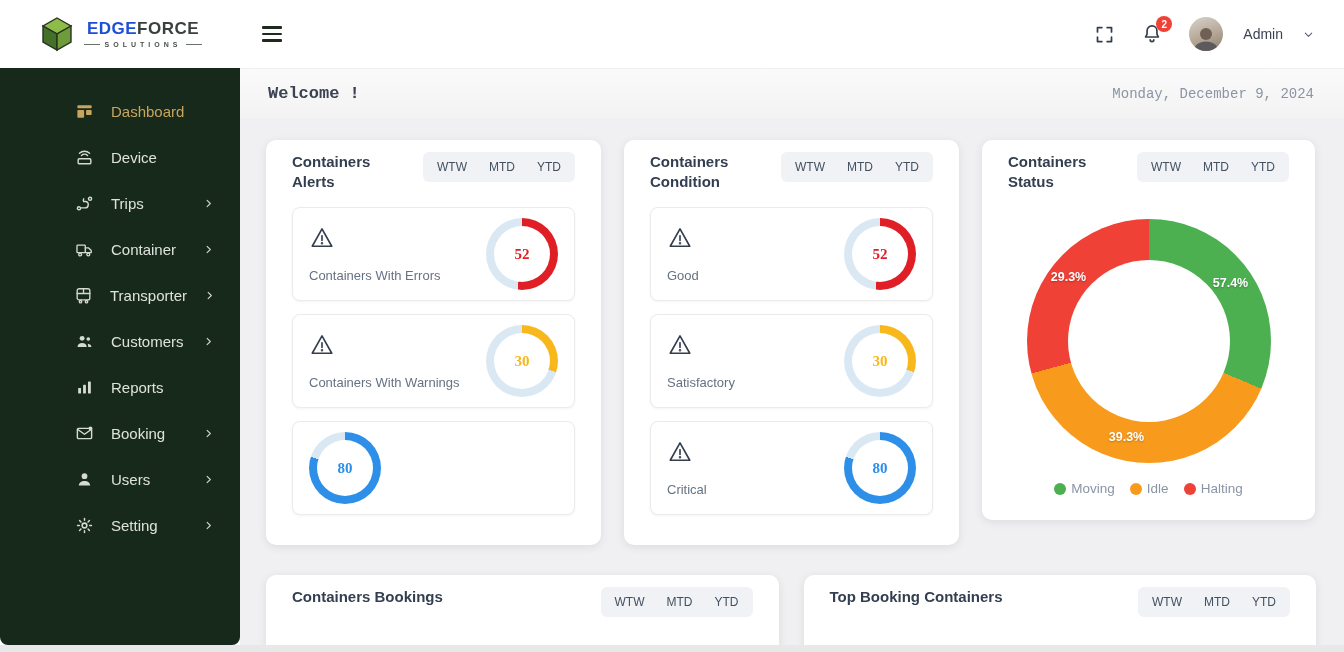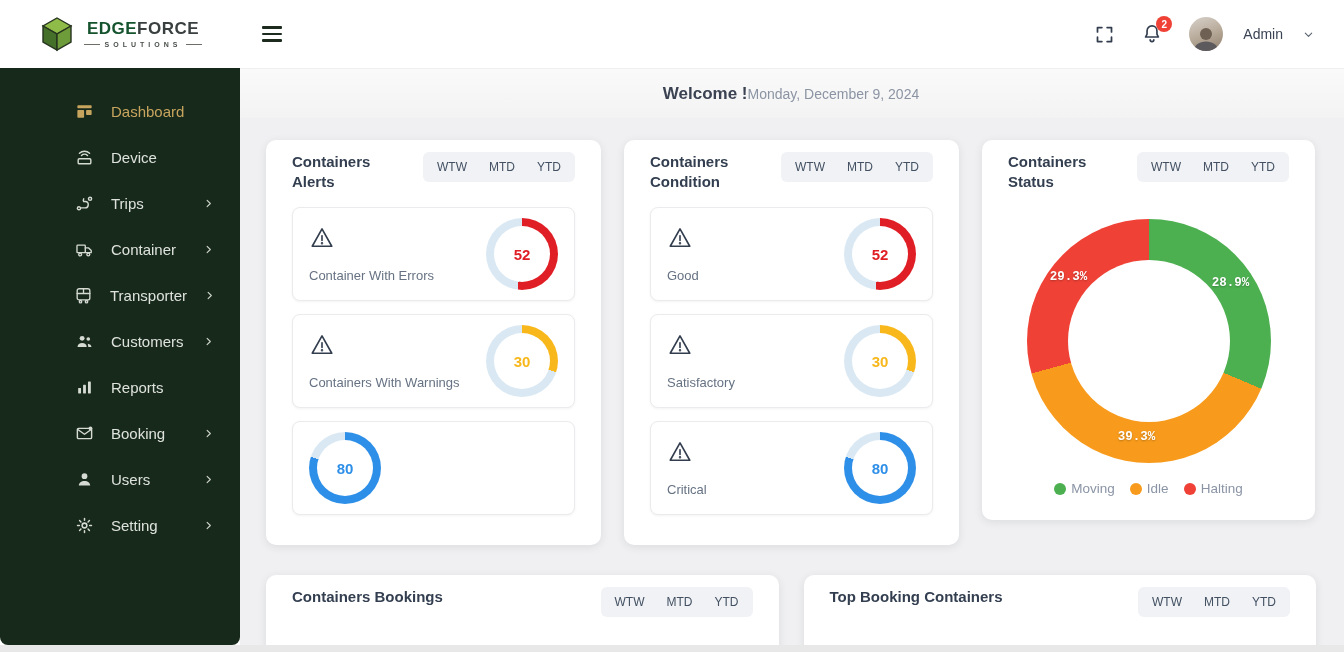--- a/index.html
+++ b/index.html
@@ -5,21 +5,21 @@
   * { margin:0; padding:0; box-sizing:border-box; }
   html,body { width:1344px; height:652px; overflow:hidden; }
   body { font-family:"Liberation Sans", sans-serif; background:#fff; position:relative; }
 
   
   .sidebar { position:absolute; left:0; top:0; width:240px; height:645px; z-index:5; }
   .logo-area { height:68px; background:#fff; display:flex; align-items:center; justify-content:center; gap:8px; }
   .logo-cube { flex:0 0 auto; display:flex; }
   .logo-text { display:flex; flex-direction:column; align-items:center; }
   .logo-word { font-size:17px; font-weight:900; letter-spacing:.5px; line-height:1; }
-  .logo-word .w1 { color:#14532d; }
+  .logo-word .w1 { color:#1d4ed8; }
   .logo-word .w2 { color:#3a4040; }
   .logo-tagline { display:flex; align-items:center; gap:5px; margin-top:4px; }
   .logo-tagline .dash { width:16px; height:0; border-top:1.5px solid #6b6f68; }
   .logo-tagline .tag { font-size:7px; letter-spacing:4px; color:#4a4f4a; font-weight:700; }
   .nav { background:#17291b; height:577px; border-radius:0 0 8px 8px; padding-top:20px; }
   .nav-item { display:flex; align-items:center; gap:17px; padding:13px 26px 13px 30px; color:#dee2dc; font-size:15px; cursor:pointer;margin-left:44px; }
   .nav-icon { width:20px; height:20px; display:flex; align-items:center; justify-content:center; color:#d5dad2; }
   .nav-label { line-height:1; }
   .chev { margin-left:auto; display:flex; color:#cfd5cc; }
   .nav-item.active, .nav-item.active .nav-icon { color:#c8a55e; }
@@ -31,21 +31,21 @@
   .hamburger span { width:20px; height:2.5px; background:#1c2b1e; border-radius:1px; }
   .topbar-right { margin-left:auto; display:flex; align-items:center; gap:26px; }
   .icon-btn { display:flex; color:#323d4e; cursor:pointer; position:relative; }
   .badge { position:absolute; top:-7px; right:-9px; min-width:16px; height:16px; border-radius:8px; color:#fff; font-size:10px; font-weight:700; display:flex; align-items:center; justify-content:center; padding:0 4px; }
   .user-menu { display:flex; align-items:center; gap:20px; cursor:pointer; }
   .avatar { width:34px; height:34px; border-radius:50%; overflow:hidden; background:linear-gradient(160deg,#d8d2cb 0%,#b5a796 55%,#8d7d6c 100%); display:flex; align-items:flex-end; justify-content:center; }
   .user-label { font-size:14px; color:#3a4354; }
   .user-chev { display:flex; color:#5a6372; }
 
   
-  .welcome-bar { height:50px; background:linear-gradient(180deg,#fafafa,#f3f3f4); border-top:1px solid #efefef; display:flex; align-items:center; justify-content:center; padding:0 30px 0 28px; }
+  .welcome-bar { height:50px; background:linear-gradient(180deg,#fafafa,#f3f3f4); border-top:1px solid #efefef; display:flex; align-items:center; justify-content:space-between; padding:0 30px 0 28px;font-family:Liberation Mono, monospace; }
   .welcome-title { font-size:17px; font-weight:700; color:#3b4252; }
   .welcome-date { font-size:14px; color:#8b94a3; }
 
   
   .content { background:#f0f0f2; height:527px; padding:22px 28px 0 26px; }
   .row { display:flex; gap:23px; }
   .row2 { margin-top:30px; gap:25px; }
   .card { background:#fff; border-radius:10px; box-shadow:0 2px 8px rgba(40,50,60,.10); padding:12px 26px; }
   .card-alerts, .card-condition { width:335px; height:405px; }
   .card-status { width:333px; height:380px; }
@@ -53,30 +53,30 @@
   .card-head { display:flex; align-items:flex-start; justify-content:space-between; gap:10px; }
   .card-title { font-size:15px; font-weight:700; color:#333f50; line-height:1.3; }
   .tabs { display:flex; background:#f0f2f5; border-radius:6px; padding:4px 3px; flex:0 0 auto; }
   .tab { padding:4px 11px; font-size:12px; color:#425062; cursor:pointer; border-radius:4px; }
 
   .stat-list { margin-top:16px; display:flex; flex-direction:column; gap:13px; }
   .stat-row { border:1px solid #ebebee; border-radius:8px; box-shadow:0 1px 3px rgba(0,0,0,.05); padding:10px 16px; display:flex; justify-content:space-between; align-items:center; min-height:90px; background:#fff; }
   .stat-left { display:flex; flex-direction:column; gap:17px; align-items:flex-start; }
   .warn-icon { display:flex; color:#323d4e; }
   .stat-label { font-size:13px; color:#667283; }
-  .stat-ring { width:72px; height:72px; border-radius:50%; position:relative; display:flex; align-items:center; justify-content:center; flex:0 0 auto; }
+  .stat-ring { width:72px; height:72px; border-radius:50%; position:relative; display:flex; align-items:center; justify-content:center; flex:0 0 auto;font-family:Liberation Serif, serif; }
   .ring-hole { position:absolute; inset:8px; background:#fff; border-radius:50%; }
   .ring-value { position:relative; z-index:1; font-size:15px; font-weight:700; }
 
   .donut-wrap { position:relative; width:244px; height:244px; margin:28px auto 0; }
   .donut { width:100%; height:100%; border-radius:50%; }
   .donut-hole { position:absolute; inset:41px; background:#fff; border-radius:50%; }
-  .donut-label { position:absolute; transform:translate(-50%,-50%); color:#fff; font-size:12.5px; font-weight:700; z-index:2; text-shadow:0 1px 2px rgba(0,0,0,.25);font-family:Liberation Mono, monospace; }
+  .donut-label { position:absolute; transform:translate(-50%,-50%); color:#fff; font-size:12.5px; font-weight:700; z-index:2; text-shadow:0 1px 2px rgba(0,0,0,.25); }
   .dl-0 { left:204px; top:64px; }
-  .dl-1 { left:110px; top:218px; }
+  .dl-1 { left:100px; top:218px; }
   .dl-2 { left:42px; top:58px; }
   .legend { display:flex; justify-content:center; gap:15px; margin-top:18px; }
   .legend-item { display:flex; align-items:center; gap:5px; font-size:13.5px; color:#8a94a5; cursor:pointer; }
   .legend-dot { width:12px; height:12px; border-radius:50%; flex:0 0 auto; }
 
   .hscrollbar { position:absolute; left:0; bottom:0; width:1344px; height:7px; background:#e8e8e8; z-index:10; }
 </style>
 </head>
 <body>
 
@@ -300,21 +300,21 @@
         <div class="stat-list">
           <div class="stat-row">
             <div class="stat-left">
               <span class="warn-icon">
                   <svg width="26" height="26" viewBox="0 0 24 24" fill="none" stroke="currentColor" stroke-width="1.5" stroke-linejoin="round" stroke-linecap="round">
                     <path d="M12 3.6 21 19.6H3z"></path>
                     <path d="M12 10v4.2"></path>
                     <circle cx="12" cy="16.8" r="0.4" fill="currentColor"></circle>
                   </svg>
                 </span>
-              <span class="stat-label">Container With Errors</span>
+              <span class="stat-label">Containers With Errors</span>
             </div>
             <div class="stat-ring" style="background: conic-gradient(rgb(224, 30, 37) 0deg, rgb(224, 30, 37) 52%, rgb(217, 232, 243) 52%, rgb(217, 232, 243) 100%);">
               <span class="ring-hole"></span>
               <span class="ring-value" style="color: rgb(224, 30, 37);">52</span>
             </div>
           </div>
           <div class="stat-row">
             <div class="stat-left">
               <span class="warn-icon">
                   <svg width="26" height="26" viewBox="0 0 24 24" fill="none" stroke="currentColor" stroke-width="1.5" stroke-linejoin="round" stroke-linecap="round">
@@ -405,21 +405,21 @@
           <span class="card-title">Containers Status</span>
           <div class="tabs">
             <span class="tab">WTW</span>
             <span class="tab">MTD</span>
             <span class="tab">YTD</span>
           </div>
         </div>
         <div class="donut-wrap">
           <div class="donut" style="background: conic-gradient(rgb(76, 175, 80) 0%, rgb(76, 175, 80) 31.4%, rgb(248, 155, 28) 31.4%, rgb(248, 155, 28) 70.7%, rgb(239, 65, 54) 70.7%, rgb(239, 65, 54) 100%);"></div>
           <span class="donut-hole"></span>
-          <span class="donut-label dl-0">28.9%</span>
+          <span class="donut-label dl-0">57.4%</span>
           <span class="donut-label dl-1">39.3%</span>
           <span class="donut-label dl-2">29.3%</span>
         </div>
         <div class="legend">
           <span class="legend-item">
             <span class="legend-dot" style="background-color: rgb(76, 175, 80);"></span>
             <span>Moving</span>
           </span>
           <span class="legend-item">
             <span class="legend-dot" style="background-color: rgb(248, 155, 28);"></span>

